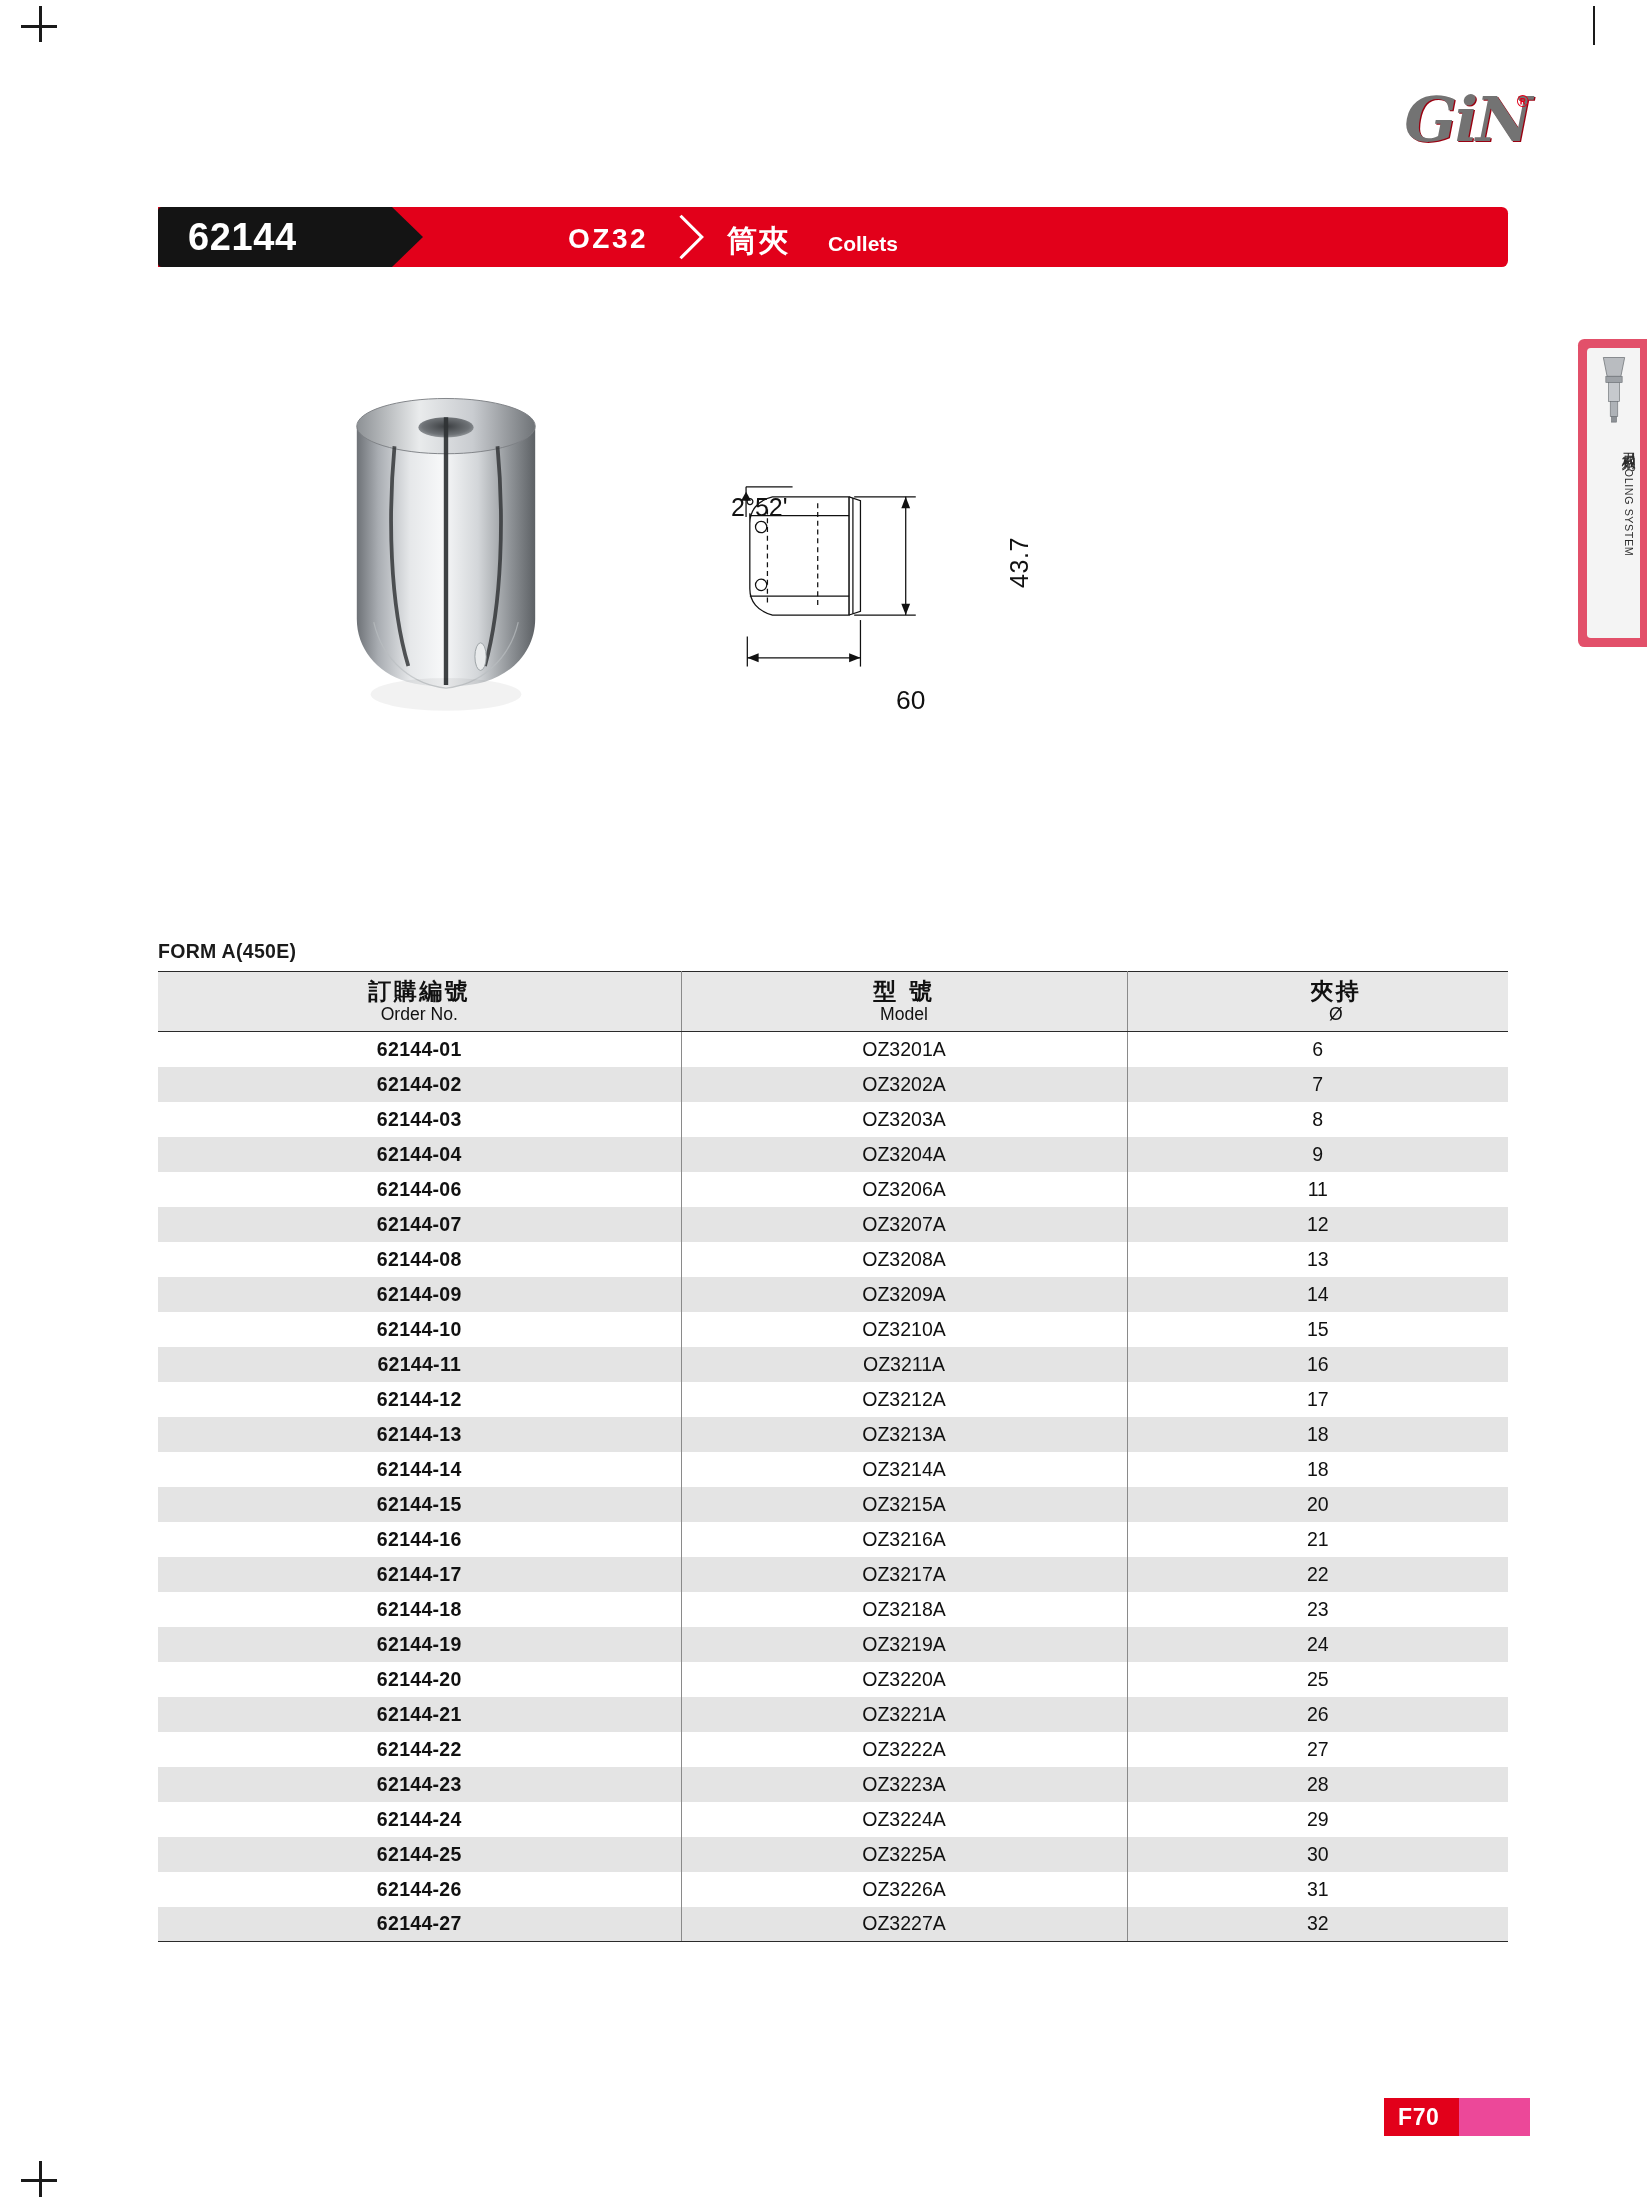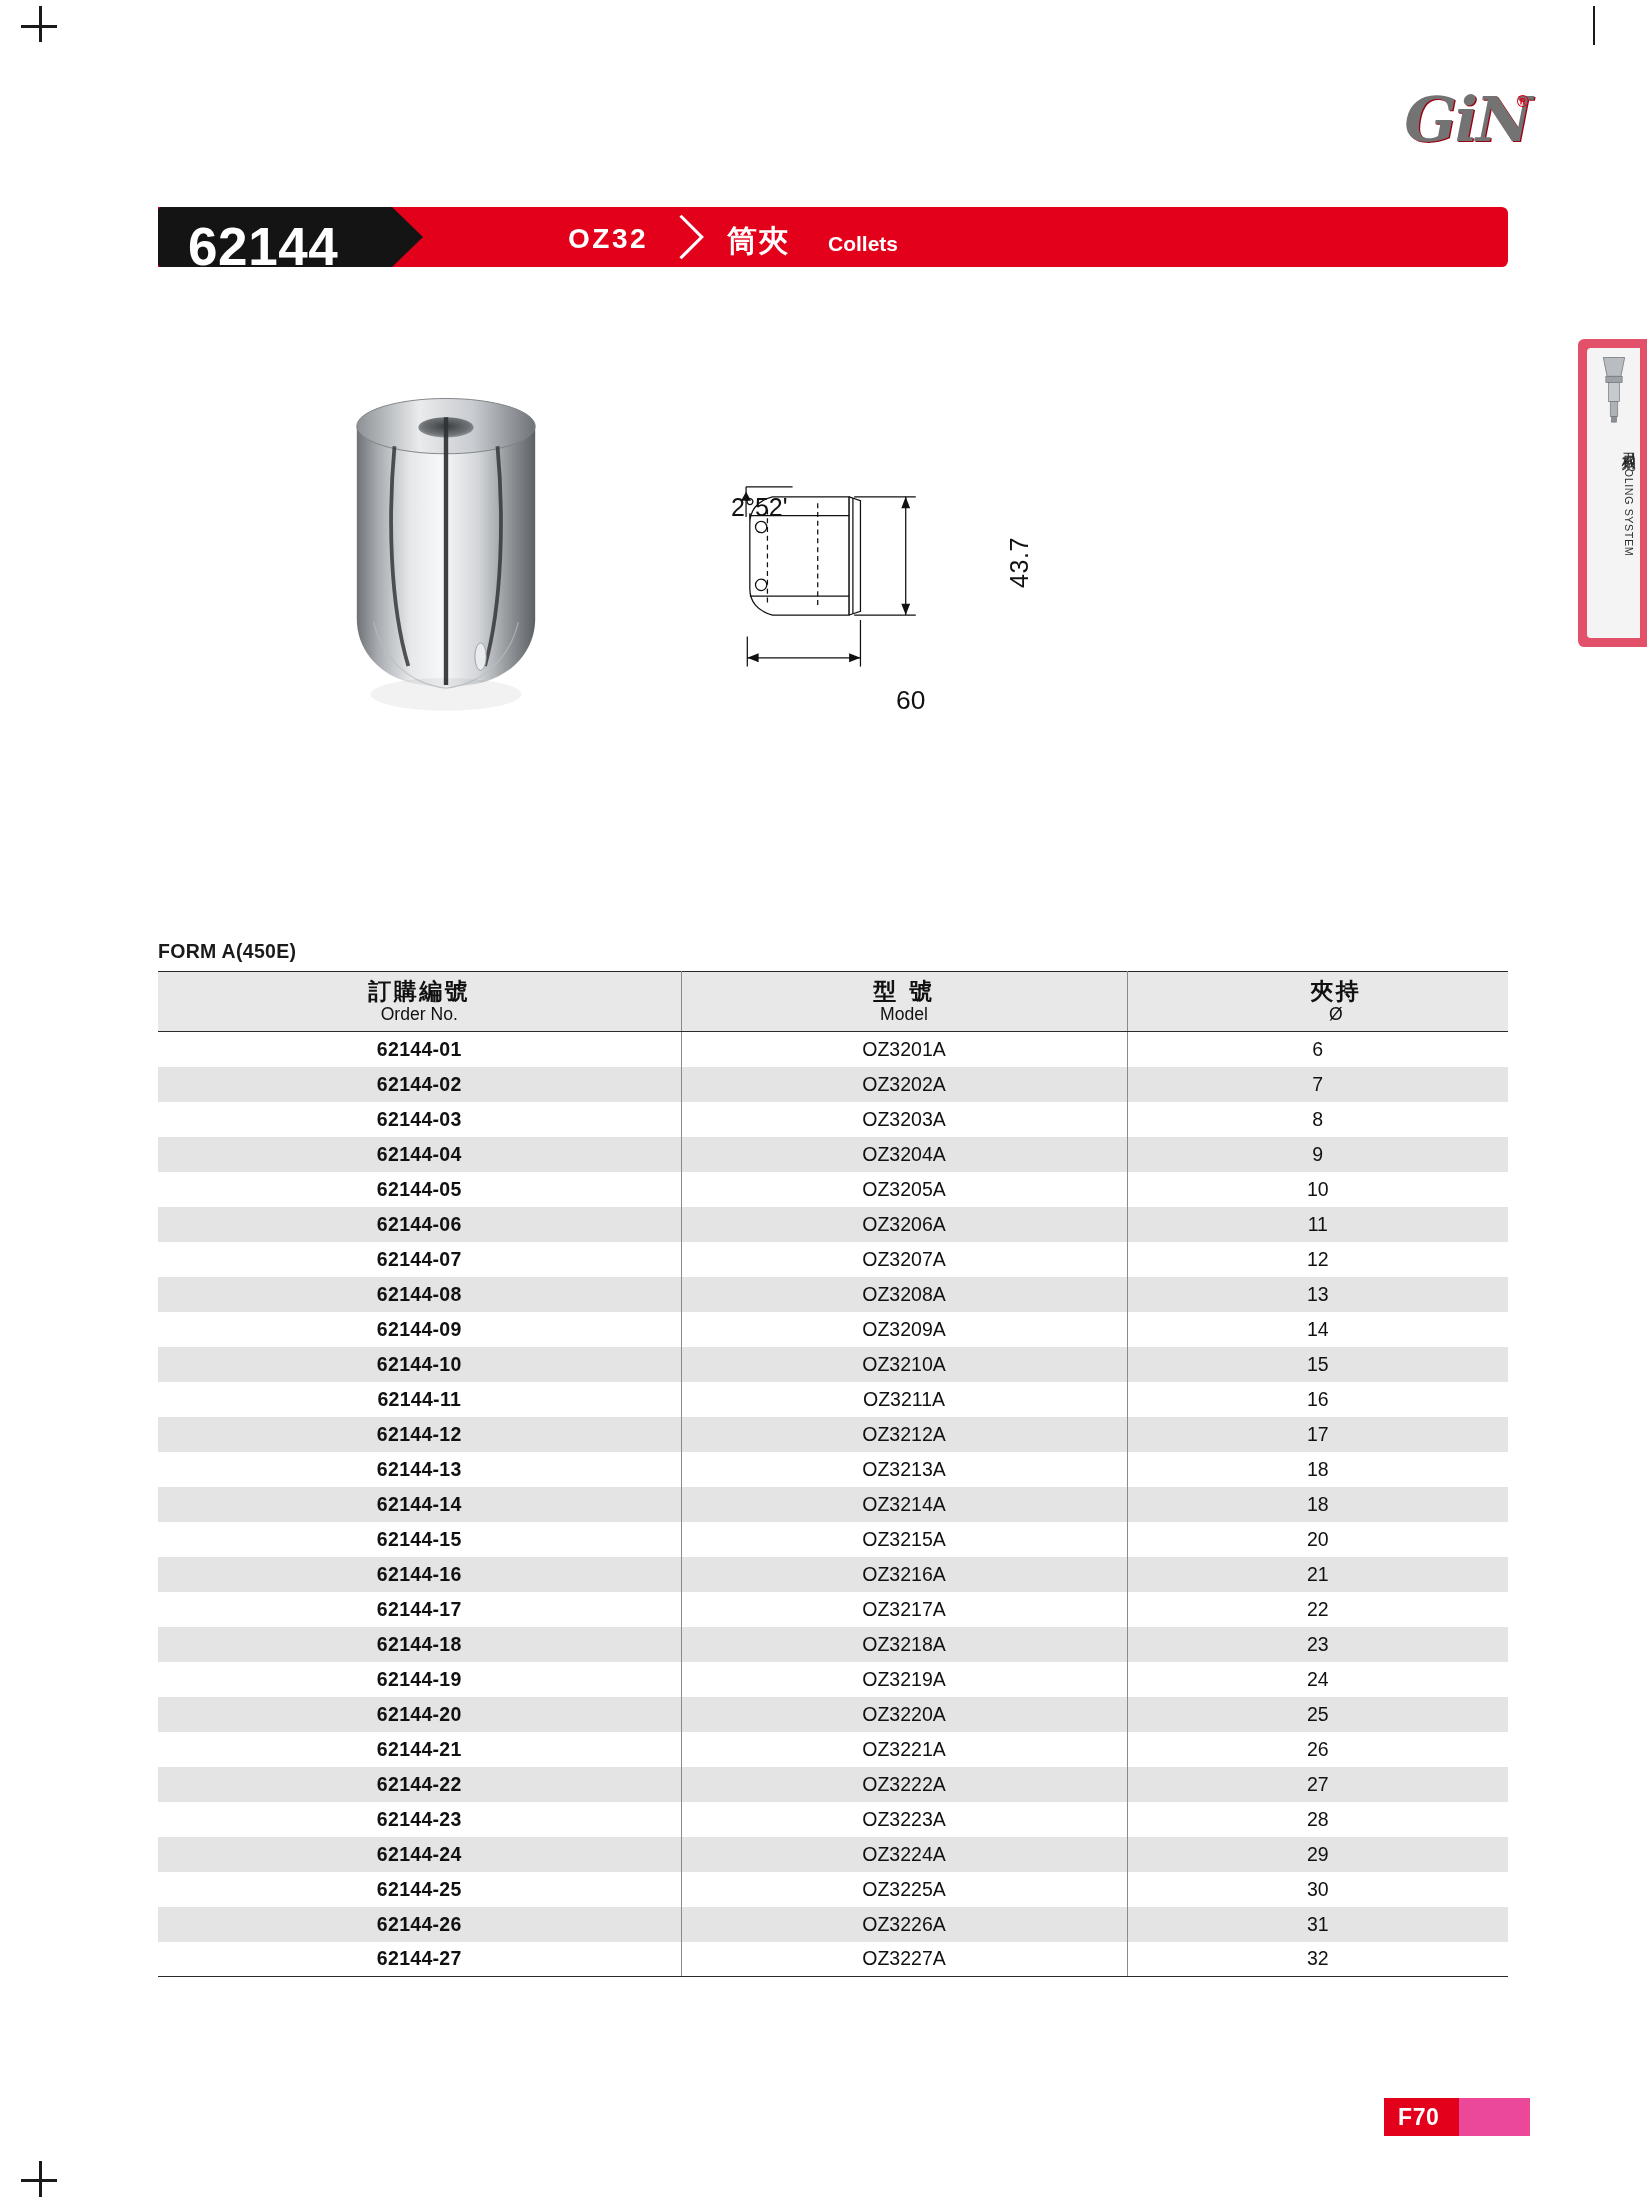--- a/index.html
+++ b/index.html
@@ -80,21 +80,21 @@
     position: absolute;
     left: 234px; top: 0;
     width: 0; height: 0;
     border-top: 30px solid transparent;
     border-bottom: 30px solid transparent;
     border-left: 31px solid #141414;
   }
   .tb-code {
     position: absolute;
     left: 30px; top: 8.8px;
-    font-size: 53px;
+    font-size: 38px;
     font-weight: bold;
     color: #ffffff;
     letter-spacing: 0.6px;
   }
   .tb-model {
     position: absolute;
     left: 410px; top: 16.3px;
     font-size: 28px;
     font-weight: bold;
     color: #ffffff;
@@ -439,25 +439,20 @@
         <td class="order">62144-03</td>
         <td class="model">OZ3203A</td>
         <td class="clamp">8</td>
       </tr>
       <tr>
         <td class="order">62144-04</td>
         <td class="model">OZ3204A</td>
         <td class="clamp">9</td>
       </tr>
       <tr>
-        <td class="order">62144-05</td>
-        <td class="model">OZ3205A</td>
-        <td class="clamp">10</td>
-      </tr>
-      <tr>
         <td class="order">62144-06</td>
         <td class="model">OZ3206A</td>
         <td class="clamp">11</td>
       </tr>
       <tr>
         <td class="order">62144-07</td>
         <td class="model">OZ3207A</td>
         <td class="clamp">12</td>
       </tr>
       <tr>

